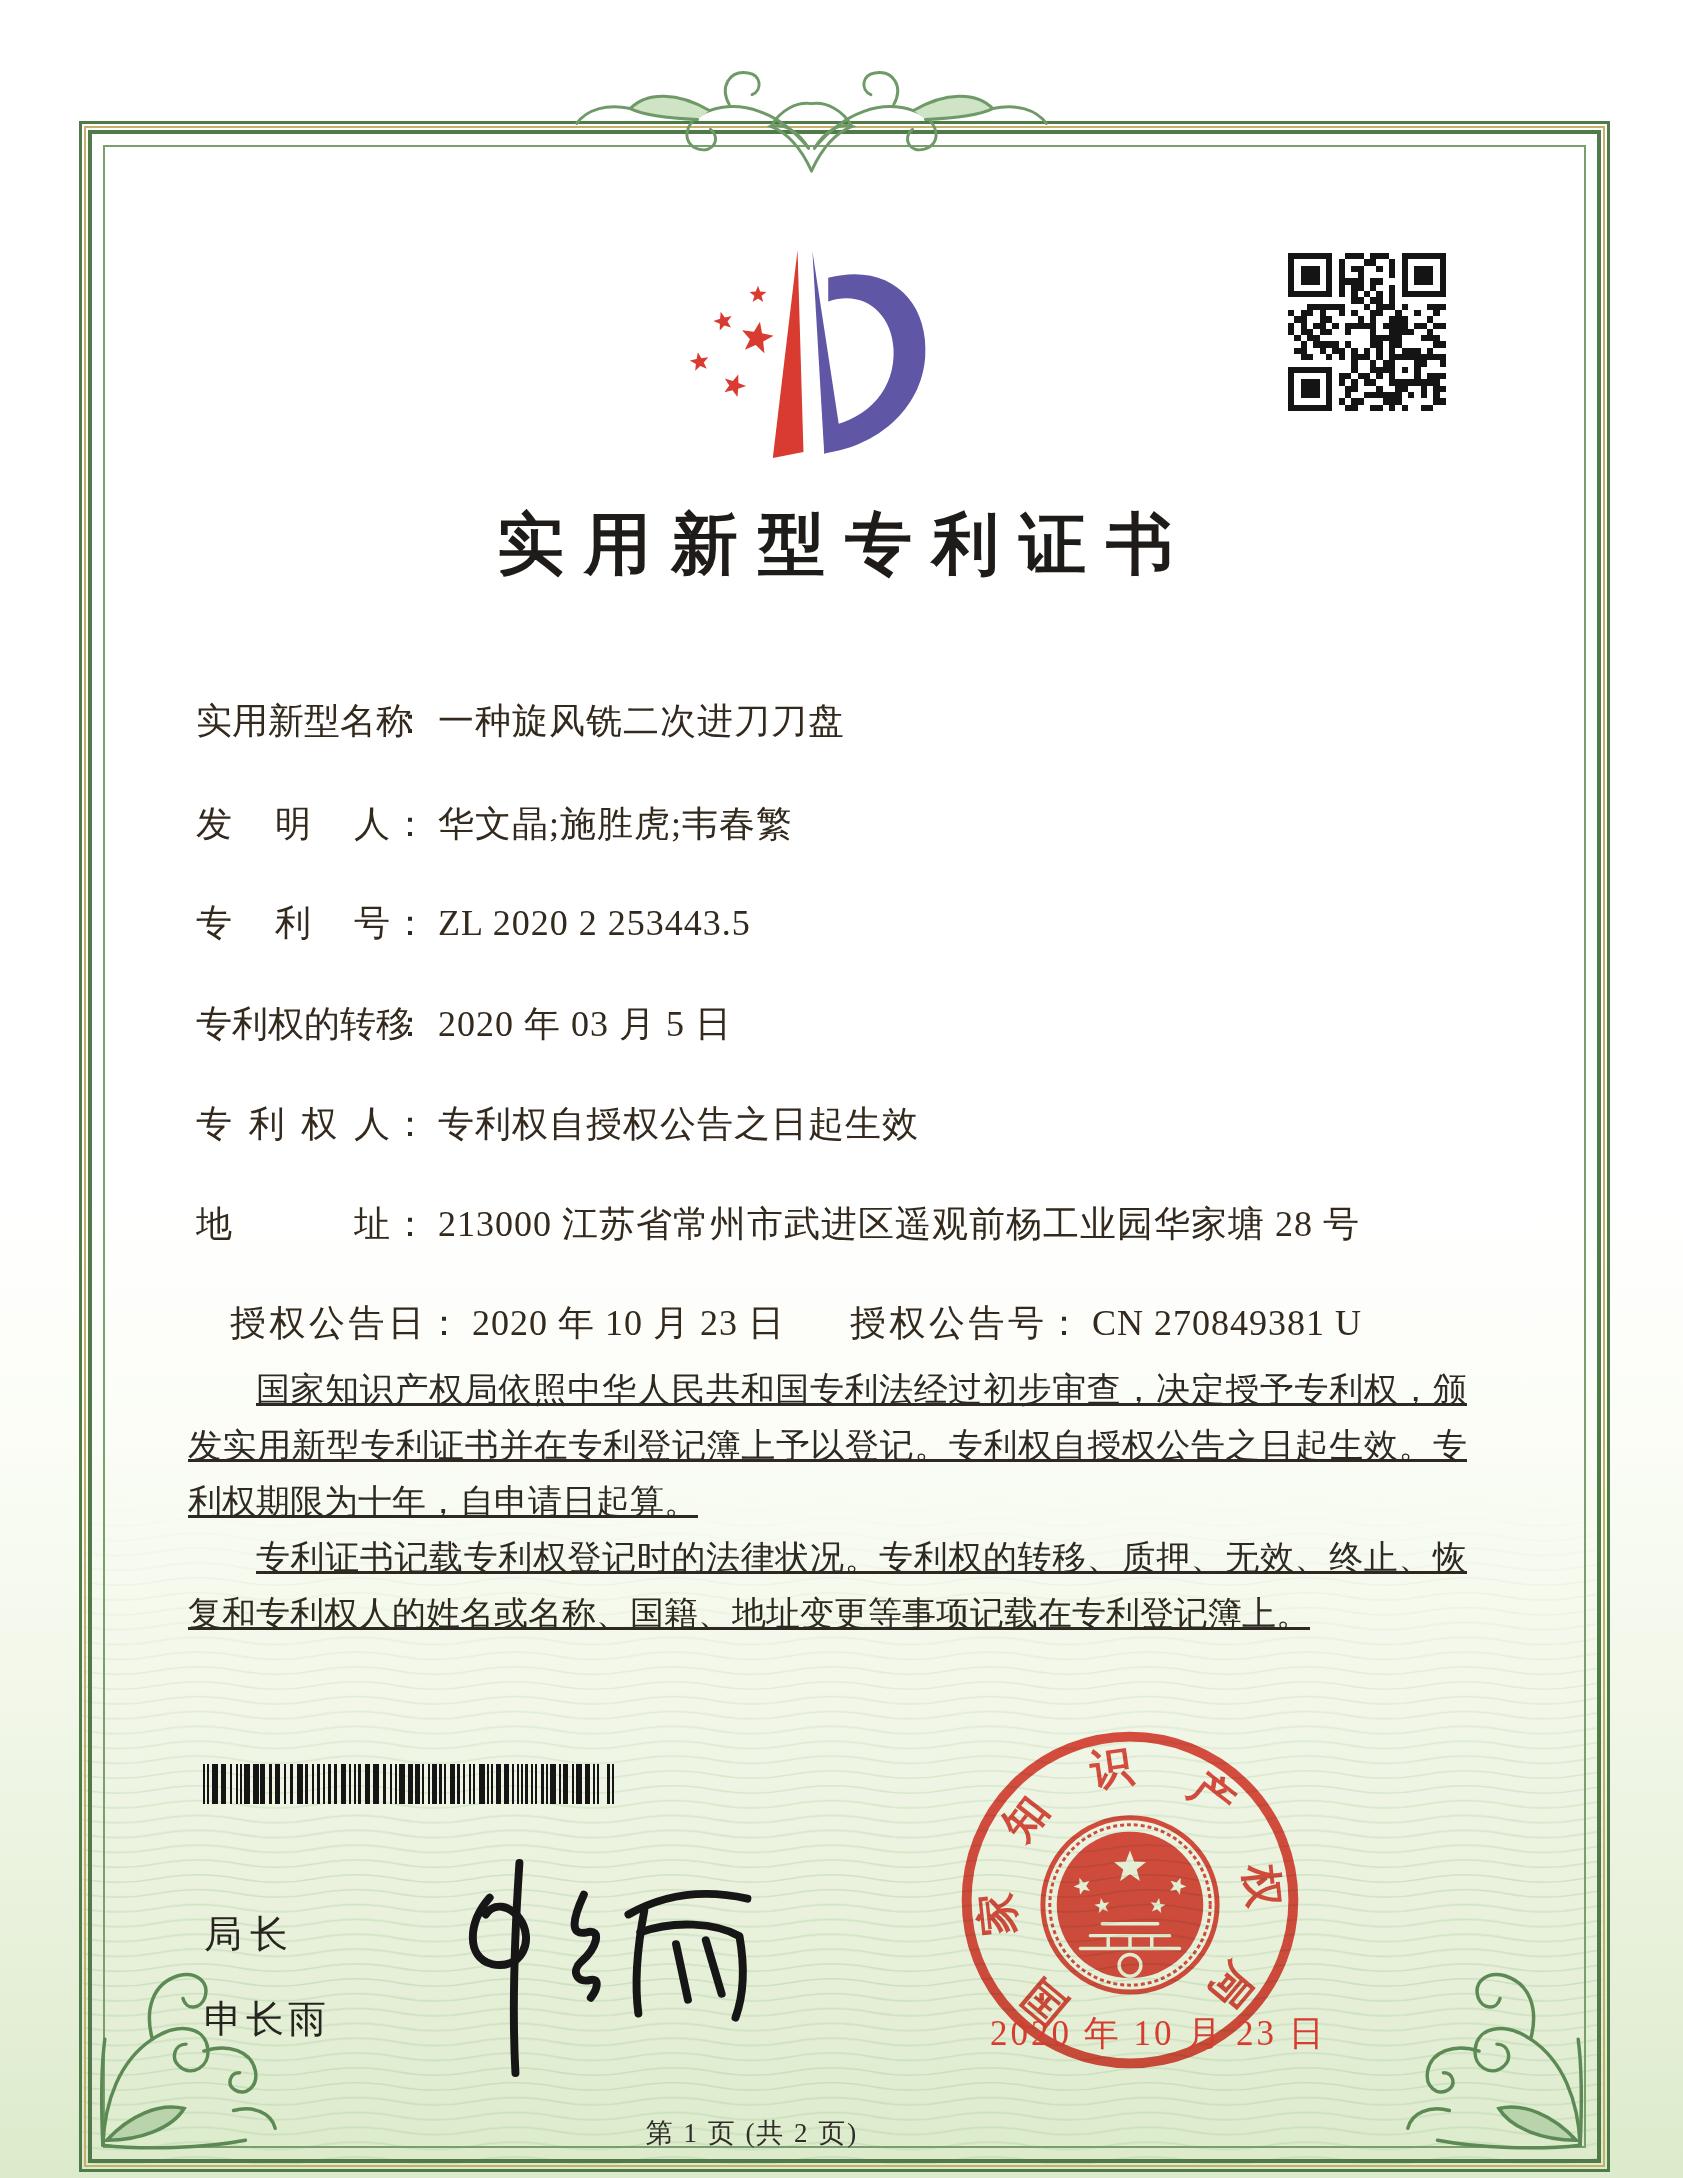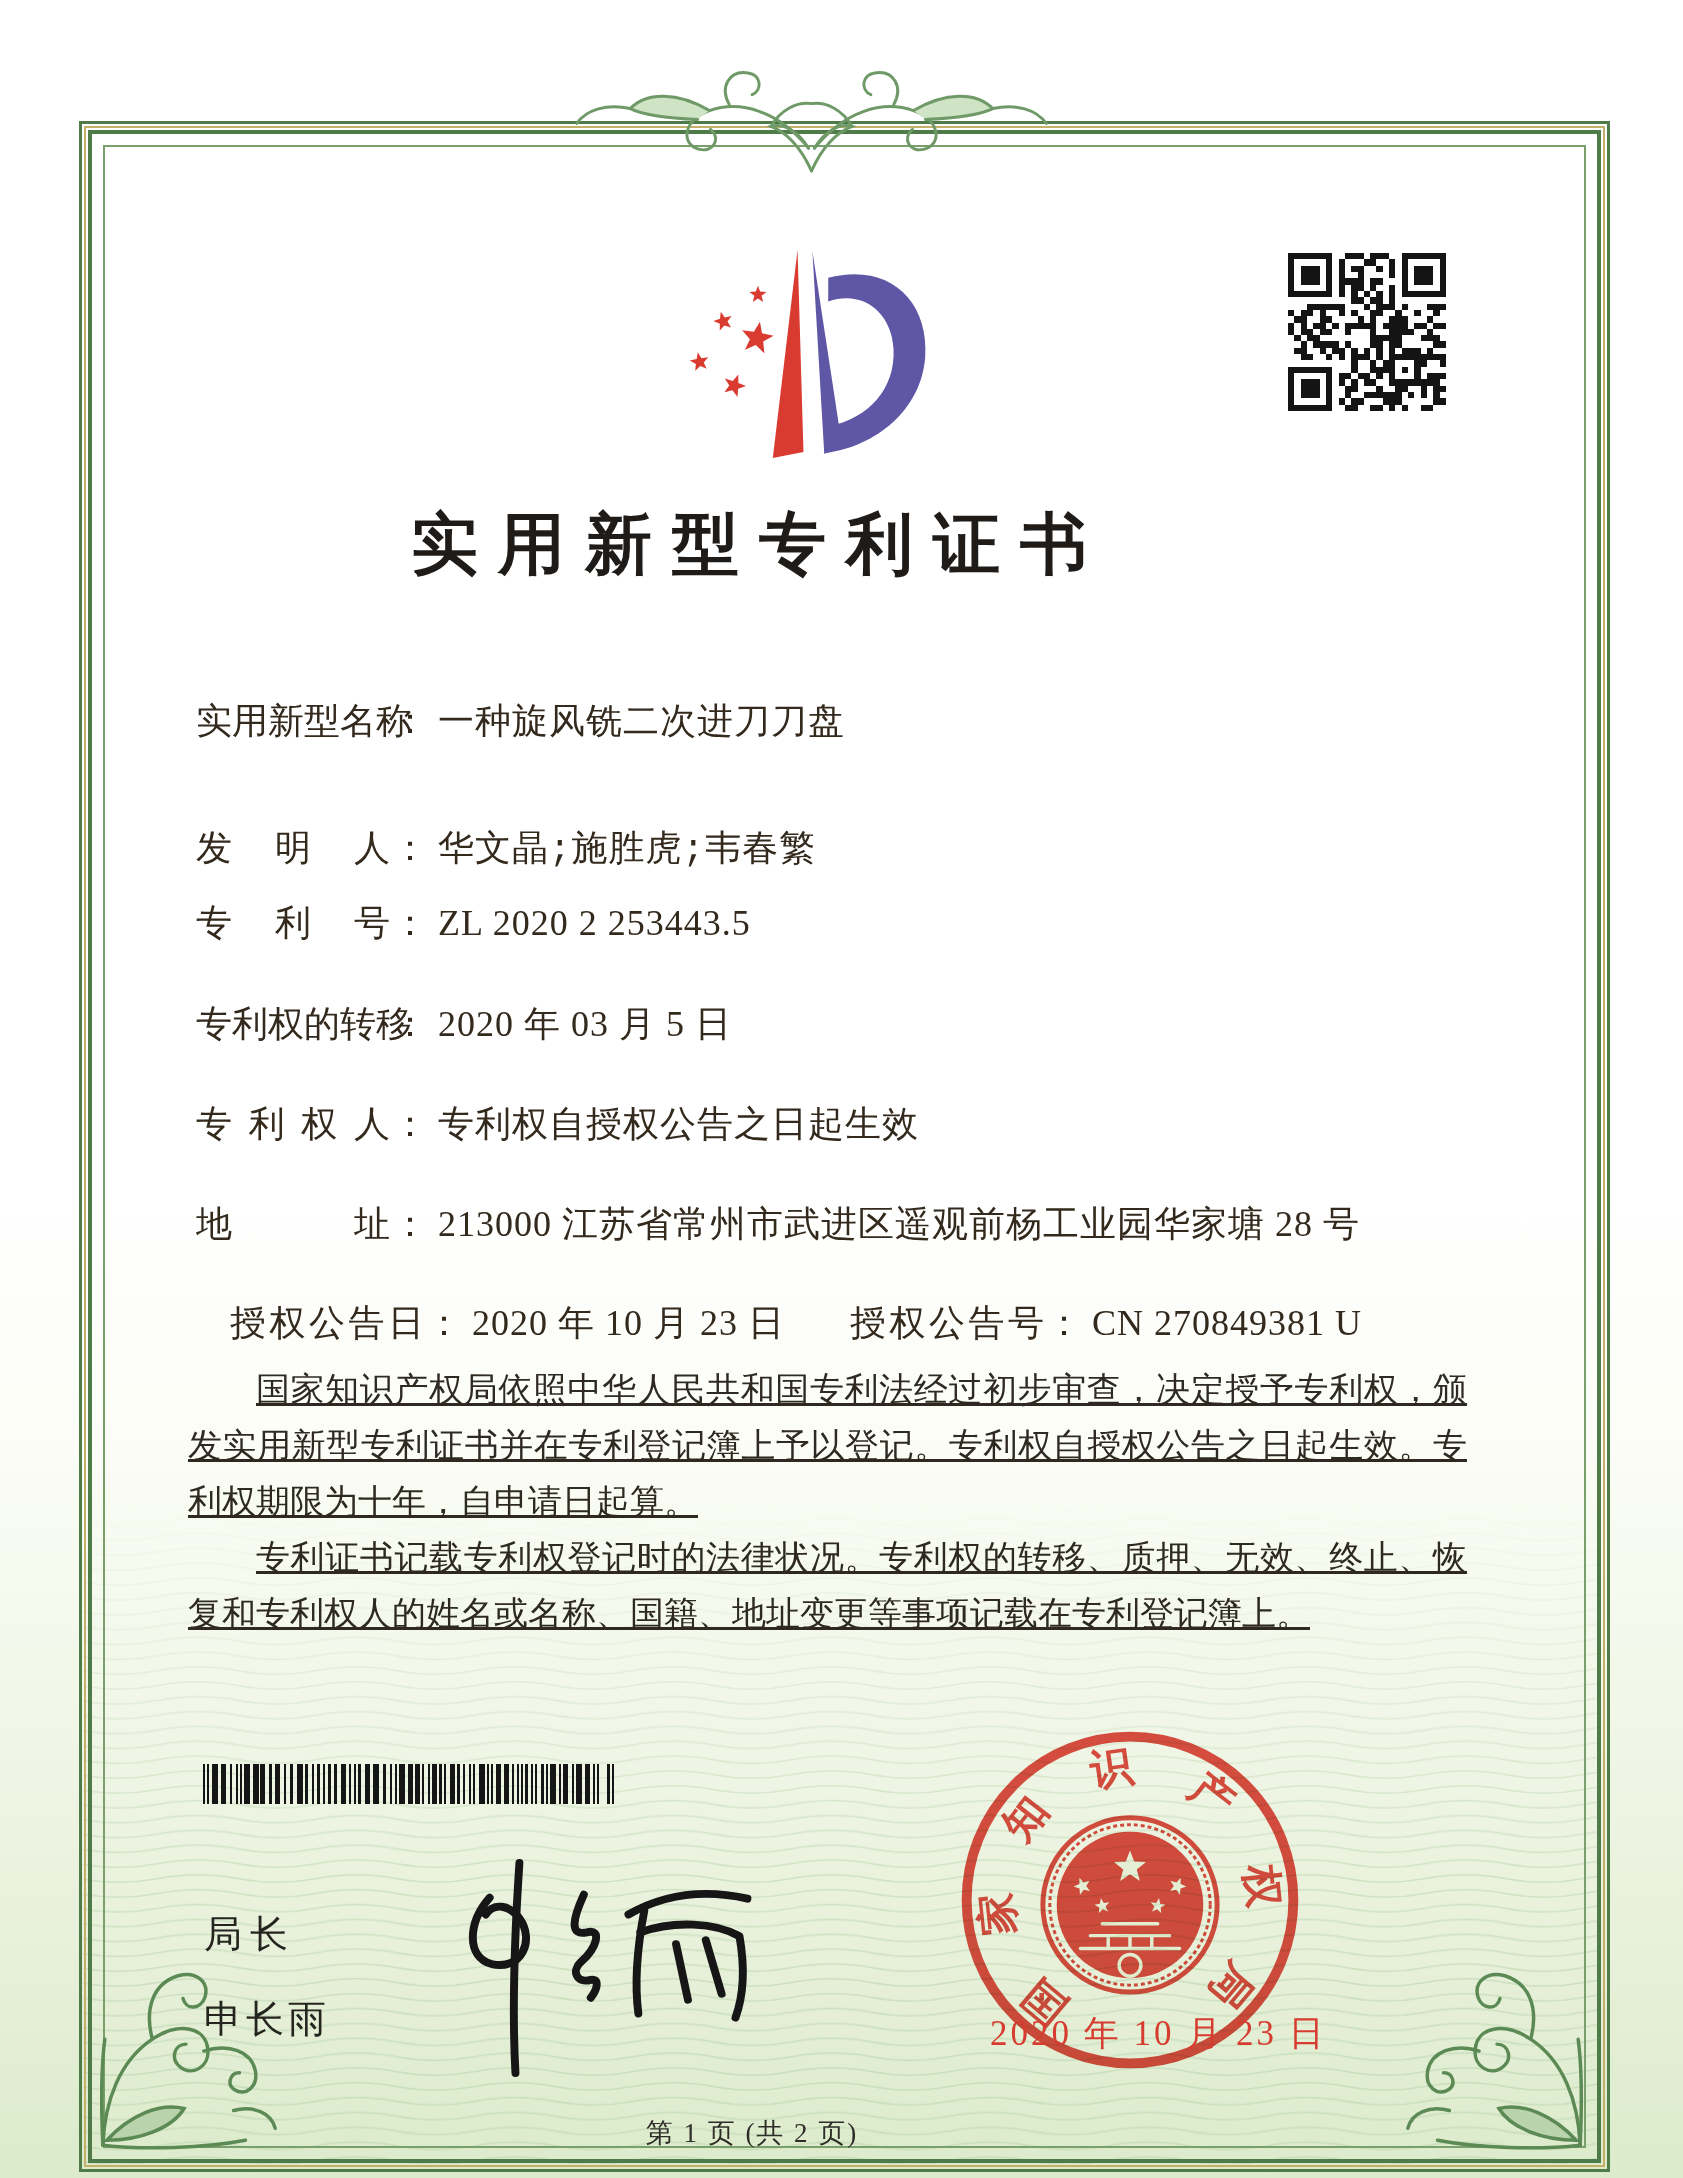--- a/index.html
+++ b/index.html
@@ -11,21 +11,21 @@
   .abs{position:absolute;}
   
   .frame-outer{left:79px;top:121px;width:1525px;height:2045px;border:3px solid #4e7b48;}
   .frame-gold{position:absolute;left:2px;top:2px;right:2px;bottom:2px;border:2px solid #c5b06a;}
   .frame-green2{position:absolute;left:2px;top:2px;right:2px;bottom:2px;border:4px solid #4e7b48;}
   .frame-inner{position:absolute;left:11px;top:11px;right:11px;bottom:11px;border:2px solid #79a06c;}
   
   .cert-no{left:161px;top:255px;font-size:32px;letter-spacing:5px;color:#3b372e;white-space:nowrap;}
   .logo{left:658px;top:238px;}
   .qr{left:1288px;top:253px;width:158px;height:158px;}
-  .title{left:411px;top:499px;width:782px;text-align:left;font-size:67px;font-weight:bold;
+  .title{left:411px;top:499px;width:782px;text-align:right;font-size:67px;font-weight:bold;
          letter-spacing:20px;color:#1e1b18;white-space:nowrap;}
   
   .frow{left:196px;font-size:36px;color:#33291d;white-space:nowrap;}
   .flabel{display:inline-block;width:194px;text-align:justify;text-align-last:justify;}
   .fcolon{display:inline-block;margin:0 10px 0 2px;}
   .fvalue{letter-spacing:1px;}
   .group2{position:absolute;left:620px;top:0;white-space:nowrap;}
   
   .bodytext{left:188px;top:1362px;width:1279px;font-size:34px;line-height:56px;
             color:#2e2a22;text-align:justify;}
@@ -451,21 +451,21 @@
       <rect x="18" y="24" width="1" height="1" fill="#141414"></rect>
       <rect x="21" y="24" width="1" height="1" fill="#141414"></rect>
       <rect x="22" y="24" width="1" height="1" fill="#141414"></rect>
     </svg>
 
   <div class="abs title">实用新型专利证书</div>
 
   <div class="abs frow" style="top:697px;">
     <span class="flabel">实用新型名称</span><span class="fcolon">：</span><span class="fvalue">一种旋风铣二次进刀刀盘</span>
   </div>
-  <div class="abs frow" style="top:824px;font-family:Liberation Mono, monospace;">
+  <div class="abs frow" style="top:800px;">
     <span class="flabel">发明人</span><span class="fcolon">：</span><span class="fvalue">华文晶;施胜虎;韦春繁</span>
   </div>
   <div class="abs frow" style="top:899px;">
     <span class="flabel">专利号</span><span class="fcolon">：</span><span class="fvalue">ZL 2020 2 253443.5</span>
   </div>
   <div class="abs frow" style="top:1000px;">
     <span class="flabel">专利权的转移</span><span class="fcolon">：</span><span class="fvalue">2020 年 03 月 5 日</span>
   </div>
   <div class="abs frow" style="top:1100px;">
     <span class="flabel">专利权人</span><span class="fcolon">：</span><span class="fvalue">专利权自授权公告之日起生效</span>

